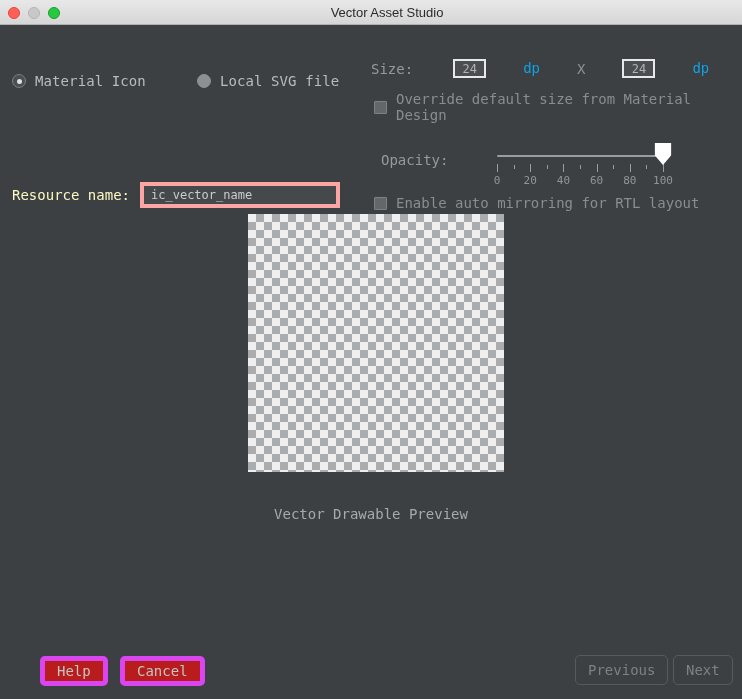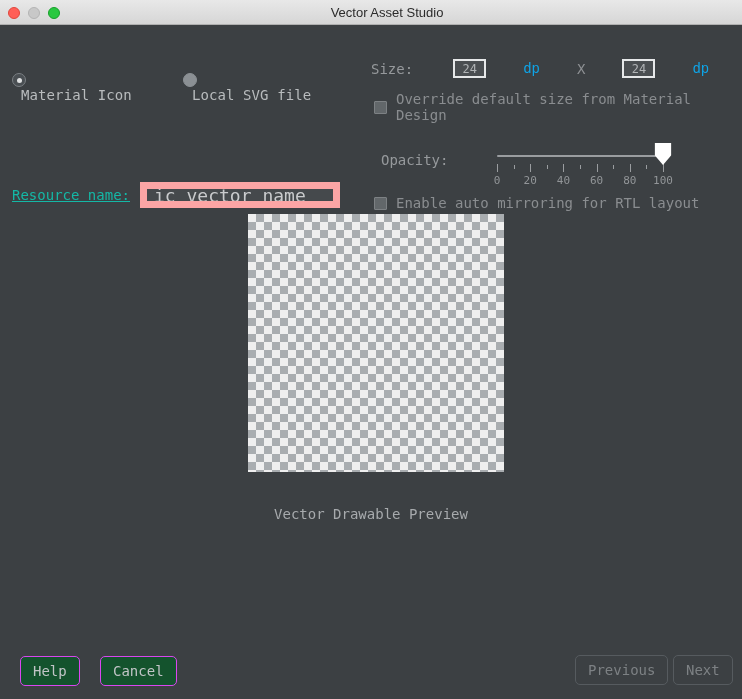--- a/index.html
+++ b/index.html
@@ -57,23 +57,22 @@
     background: #3c4043;
   }
 
   
   #radio-row {
     position: absolute;
     left: 12px; top: 48px;
     display: flex; align-items: center;
   }
   .radio-opt {
-    display: flex; 
+    display: flex; align-items: center;
     cursor: default;
-    flex-direction: column;
   }
   .radio-opt + .radio-opt { margin-left: 51px; }
   .radio-dot {
     width: 14px; height: 14px; border-radius: 50%;
     background: #4a4f53;
     border: 1px solid #7b8084;
     position: relative;
     flex: 0 0 auto;
   }
   .radio-dot.on::after {
@@ -117,27 +116,27 @@
     font-family: "DejaVu Sans Mono", "Liberation Mono", monospace;
     cursor: pointer;
     padding: 0 10px;
   }
 
   #resname-row {
     position: absolute;
     left: 12px; top: 157px;
     display: flex; align-items: center;
   }
-  #resname-label { font-size: 14px; color: #14b8a6; margin-right: 10px; text-decoration: underline; }
+  #resname-label { font-size: 14px; color: #fef9c3; margin-right: 10px; }
   #resname-input {
     width: 200px; height: 26px;
     background: #45494c;
-    border: 7px solid #fca5a5;
+    border: 4px solid #fca5a5;
     color: #c9cbcd;
-    font-size: 18px;
+    font-size: 12px;
     font-family: "DejaVu Sans Mono", "Liberation Mono", monospace;
     padding: 0 7px;
     border-radius: 0;
   }
 
   
   #size-row {
     position: absolute;
     left: 371px; top: 34px;
     display: flex; align-items: center;
@@ -243,23 +242,24 @@
   .btn {
     position: absolute;
     height: 30px;
     border-radius: 5px;
     font-size: 14px;
     font-family: "DejaVu Sans Mono", "Liberation Mono", monospace;
     cursor: pointer;
     padding: 0 12px;
   }
   .btn.solid {
-    background: #14532d;
-    border: 1px solid #d946ef;
+    background: #b91c1c;
+    border: 5px solid #d946ef;
     color: #c2c5c7;
+    margin-left: 20px;
   }
   .btn.ghost {
     background: transparent;
     border: 1px solid #565b5f;
     color: #7d8184;
     cursor: default;
   }
   #help-button   { left: 20px;  top: 631px; min-width: 56px; }
   #cancel-button { left: 100px;  top: 631px; min-width: 70px; }
   #previous-button { left: 575px; top: 630px; min-width: 85px; }

